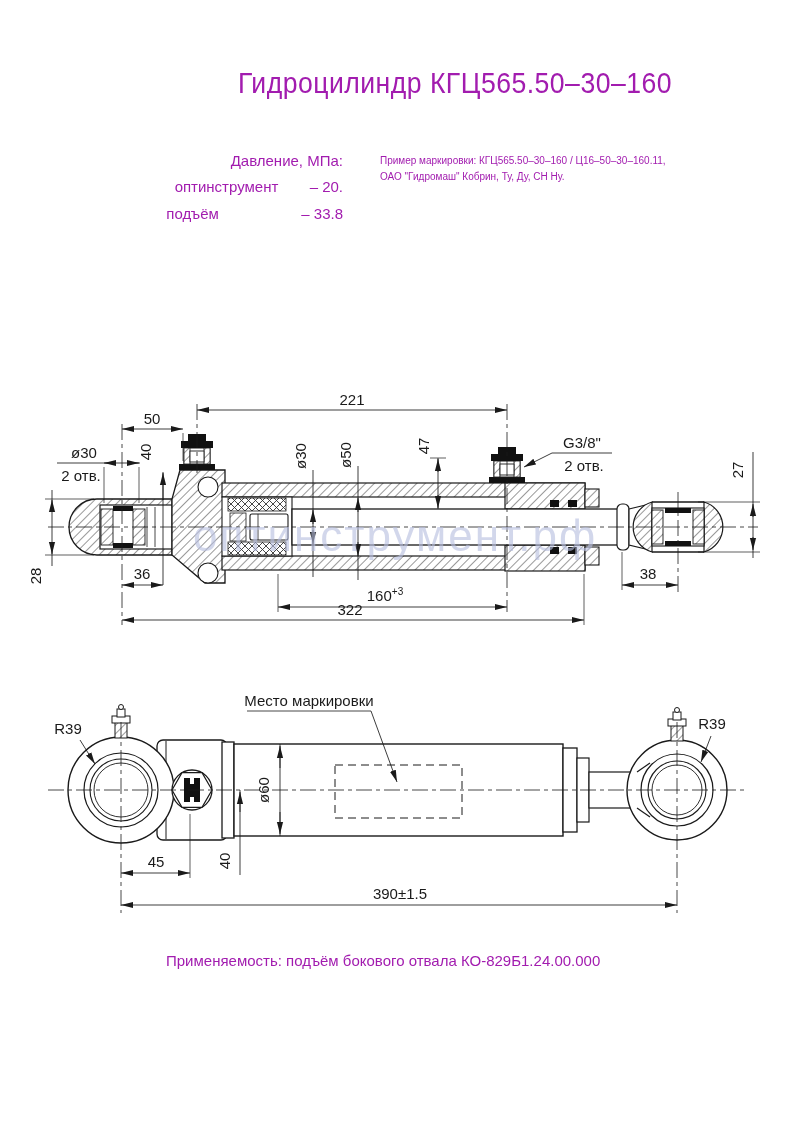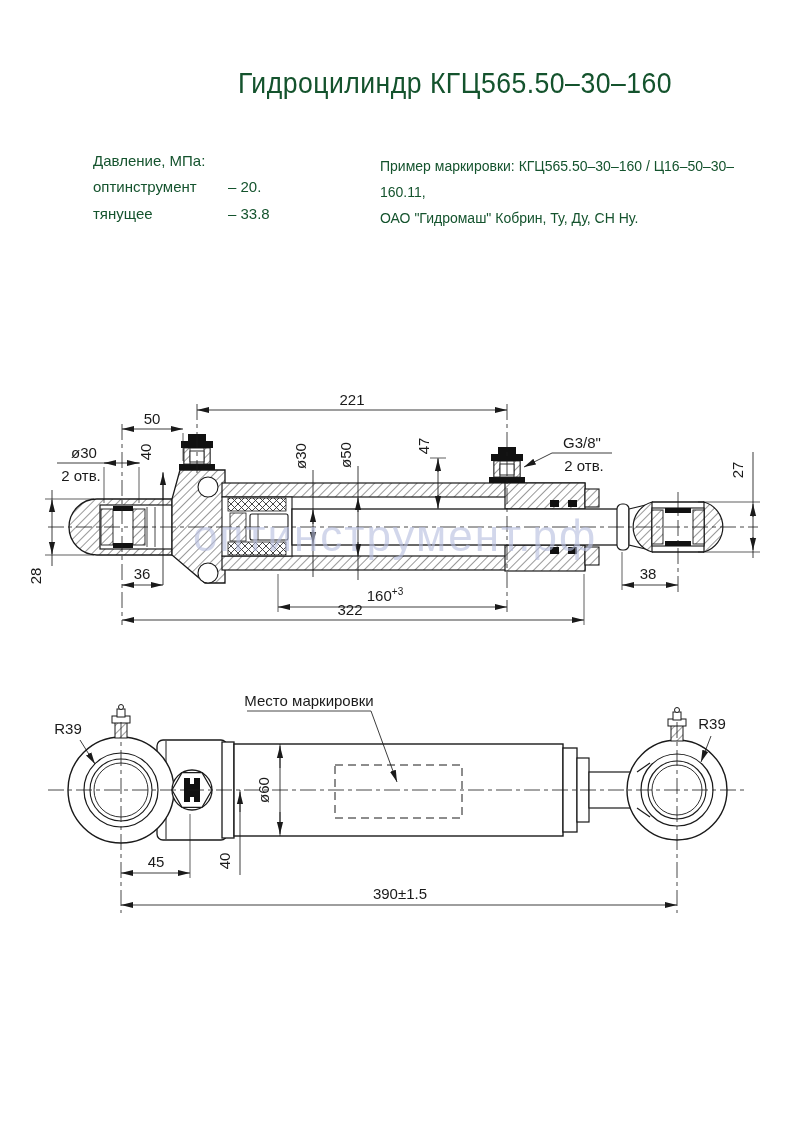--- a/index.html
+++ b/index.html
@@ -1,23 +1,23 @@
 <!DOCTYPE html>
 <html><head>
 <meta charset="utf-8">
 <style>
   html,body{margin:0;padding:0;background:#fff;}
   .page{position:relative;width:793px;height:1123px;background:#fff;overflow:hidden;
-        font-family:"Liberation Sans",sans-serif;color:#14532d;}
+        font-family:"Liberation Sans",sans-serif;color:#a21caf;}
   .title{position:absolute;left:115px;top:68px;width:680px;text-align:center;
          font-size:28px;font-weight:400;letter-spacing:.5px;transform:scale(.95,1.05);}
   .specs{position:absolute;left:93px;top:147px;width:250px;font-size:15px;}
-  .spec-line{display:flex;height:26.5px;align-items:center;}
+  .spec-line{display:flex;height:26.5px;align-items:center;justify-content:flex-end;}
   .spec-line .lbl{flex:0 0 135px;}
-  .marking{position:absolute;left:380px;top:153px;width:380px;font-size:14px;line-height:26px;}
+  .marking{position:absolute;left:380px;top:153px;width:380px;font-size:10px;line-height:16px;}
   .application{position:absolute;left:166px;top:952px;font-size:15px;}
   svg{position:absolute;left:0;}
   .sv1{top:380px;}
   .sv2{top:685px;}
   svg text{font-family:"Liberation Sans",sans-serif;font-size:15px;fill:#1a1a1a;}
   .wm{font-size:44px;letter-spacing:2px;fill:#b8bfe0;opacity:.62;}
 </style>
 </head>
 <body>
 
@@ -27,21 +27,21 @@
 
   <div class="specs">
     <div class="spec-line">
         <span>Давление, МПа:</span>
       </div>
     <div class="spec-line">
       <span class="lbl">оптинструмент</span>
       <span>– 20.</span>
     </div>
     <div class="spec-line">
-      <span class="lbl">тянущее</span>
+      <span class="lbl">подъём</span>
       <span>– 33.8</span>
     </div>
   </div>
 
   <div class="marking">
     <div>Пример маркировки: КГЦ565.50–30–160 / Ц16–50–30–160.11,</div>
     <div>ОАО "Гидромаш" Кобрин, Ту, Ду, СН Ну.</div>
   </div>
 
   <svg class="sv1" width="793" height="255" viewBox="0 380 793 255">
@@ -307,13 +307,14 @@
 
       <line x1="121" y1="873" x2="190" y2="873" marker-start="url(#arr)" marker-end="url(#arr)"></line>
       <line x1="190" y1="814" x2="190" y2="878" stroke-width="0.7"></line>
       <text x="156" y="867" text-anchor="middle" stroke="none">45</text>
 
       <line x1="121" y1="905" x2="677" y2="905" marker-start="url(#arr)" marker-end="url(#arr)"></line>
       <text x="400" y="899" text-anchor="middle" stroke="none">390±1.5</text>
     </g>
   </svg>
 
+  <div class="application">Применяемость: подъём бокового отвала КО-829Б1.24.00.000</div>
 </div>
 
 </body></html>

